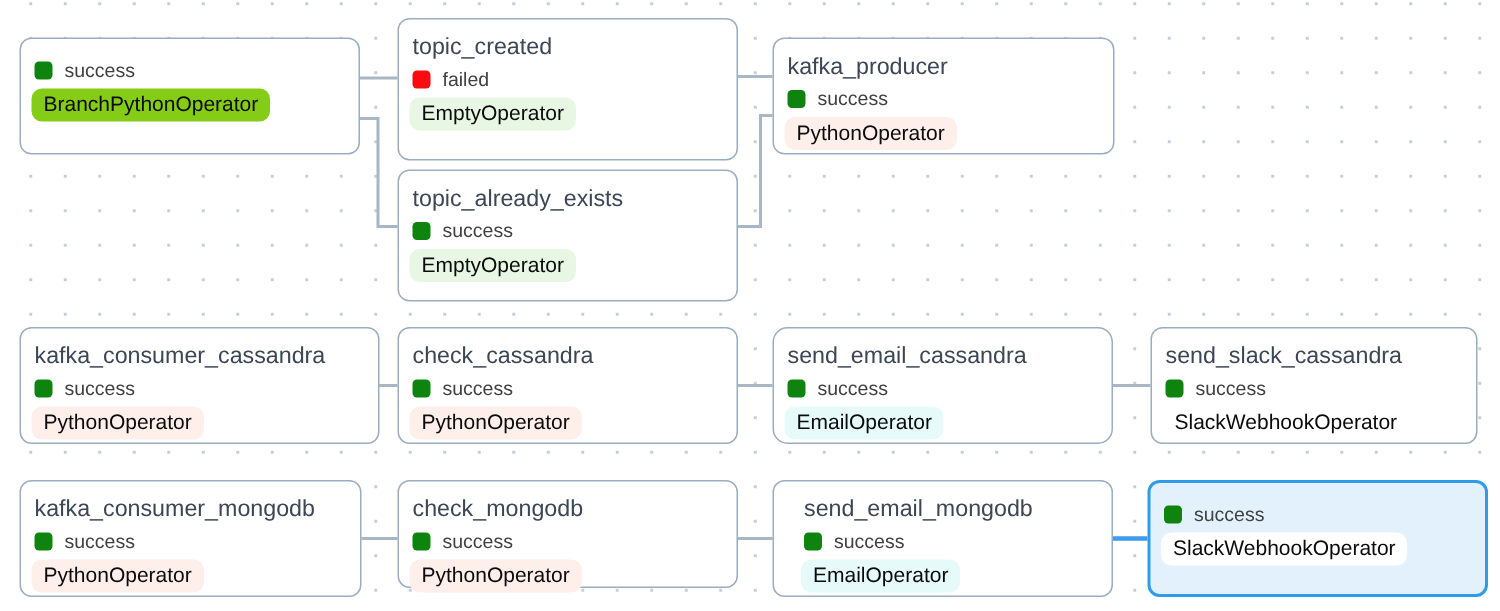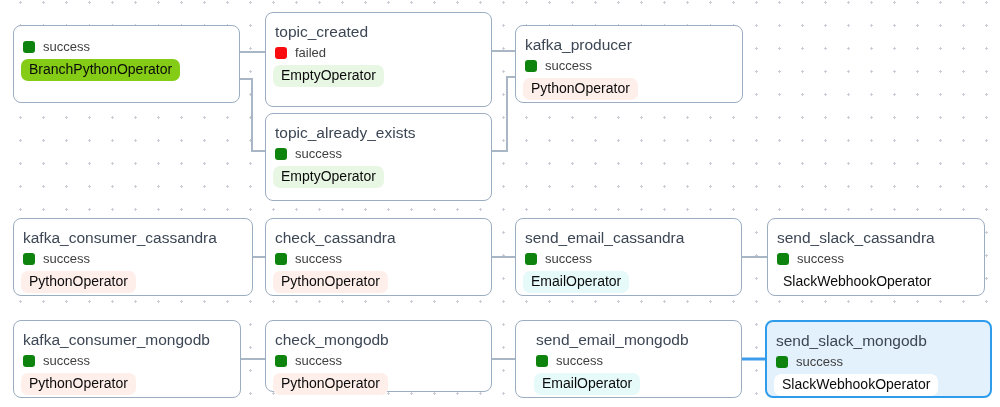--- a/index.html
+++ b/index.html
@@ -132,21 +132,21 @@
     <span class="operator-pill" style="background: rgb(255, 239, 235);">PythonOperator</span>
   </div>
     <div class="node" style="left: 265px; top: 218px; width: 227px; height: 78px;">
     <div class="node-title">check_cassandra</div>
     <div class="status-row">
       <span class="status-square" style="background: rgb(14, 132, 14);"></span>
       <span class="status-text">success</span>
     </div>
     <span class="operator-pill" style="background: rgb(255, 239, 235);">PythonOperator</span>
   </div>
-    <div class="node" style="left: 515px; top: 218px; width: 227px; height: 78px;">
+    <div class="node" style="left: 515px; top: 218px; width: 227px; height: 78px; border-radius: 10px;">
     <div class="node-title">send_email_cassandra</div>
     <div class="status-row">
       <span class="status-square" style="background: rgb(14, 132, 14);"></span>
       <span class="status-text">success</span>
     </div>
     <span class="operator-pill" style="background: rgb(230, 250, 249);">EmailOperator</span>
   </div>
     <div class="node" style="left: 767px; top: 218px; width: 218px; height: 78px;">
     <div class="node-title">send_slack_cassandra</div>
     <div class="status-row">
@@ -173,20 +173,19 @@
   </div>
     <div class="node" style="left: 515px; top: 320px; width: 227px; height: 78px; padding-left: 20px;">
     <div class="node-title">send_email_mongodb</div>
     <div class="status-row">
       <span class="status-square" style="background: rgb(14, 132, 14);"></span>
       <span class="status-text">success</span>
     </div>
     <span class="operator-pill" style="background: rgb(230, 250, 249);">EmailOperator</span>
   </div>
     <div class="node selected" style="left: 765px; top: 320px; width: 227px; height: 78px;">
-    <div class="node-title">send_slack_mongodb</div>
     <div class="status-row">
       <span class="status-square" style="background: rgb(14, 132, 14);"></span>
       <span class="status-text">success</span>
     </div>
     <span class="operator-pill" style="background: rgb(255, 255, 255);">SlackWebhookOperator</span>
   </div>
   </div>
 
 </body></html>

